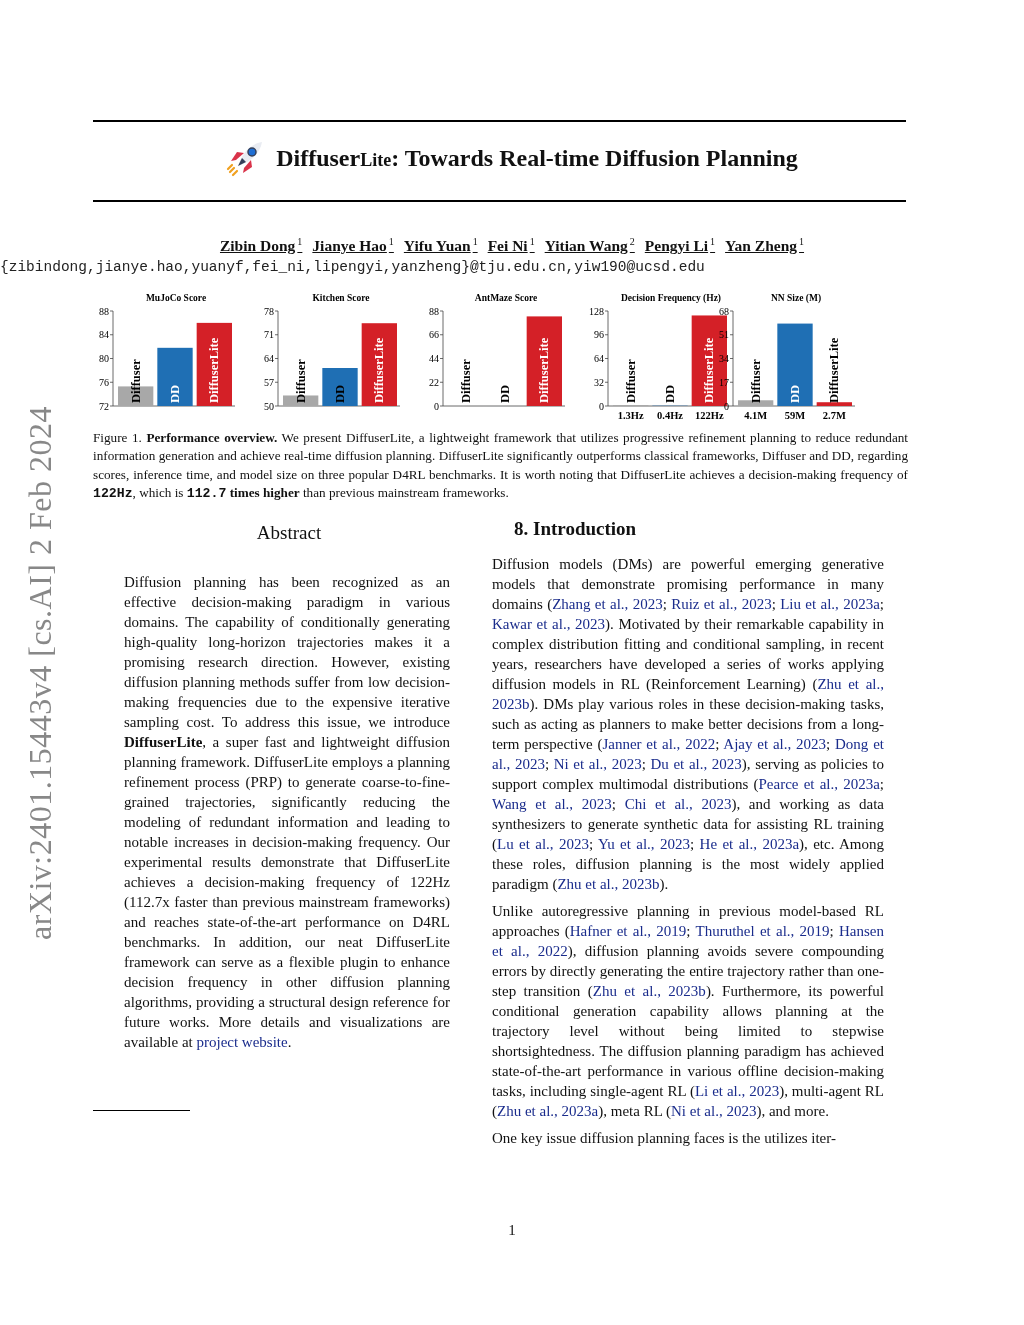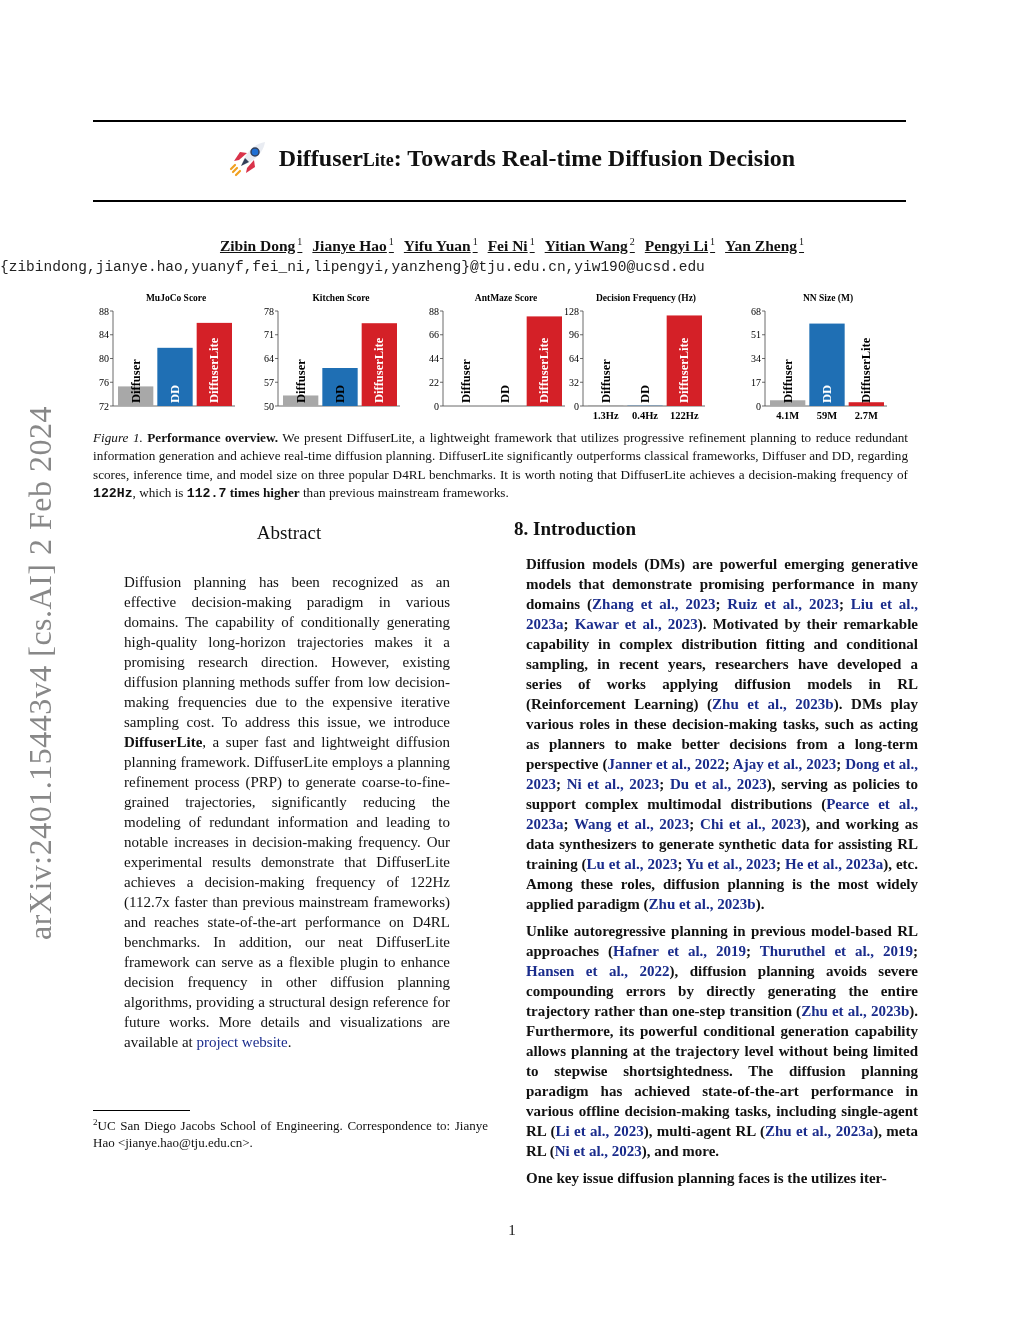--- a/index.html
+++ b/index.html
@@ -13,29 +13,29 @@
   #title .lite{font-size:18px;}
   #authors{position:absolute;top:236px;left:0;width:1024px;text-align:center;font-weight:bold;font-size:15.5px;text-decoration:underline;}
   #authors .au{margin:0 5px;}
   #authors sup{font-weight:normal;font-size:10px;margin-left:2px;}
   #emails{position:absolute;top:259px;left:0;width:1024px;text-align:left;font-family:"Liberation Mono",monospace;font-size:14.5px;color:#222;}
   #arxiv{position:absolute;left:22px;top:940px;transform-origin:0 0;transform:rotate(-90deg);font-size:32px;color:#888;white-space:nowrap;letter-spacing:0.5px;}
   #charts{position:absolute;top:288px;left:85px;width:830px;height:135px;}
   .chart{position:absolute;top:0;height:135px;}
   .chart svg{overflow:visible;}
   #caption{position:absolute;top:429px;left:93px;width:815px;font-size:13.2px;line-height:18.3px;text-align:justify;}
-  #caption .fig{font-style:italic;}
+  #caption .fig{}
   .mono{font-family:"Liberation Mono",monospace;font-weight:bold;}
   #abstract-heading{position:absolute;top:522px;left:93px;width:392px;text-align:center;font-weight:normal;font-size:19px;}
   #abstract{position:absolute;top:572px;left:124px;width:326px;font-size:15px;line-height:20px;text-align:justify;}
   #footnote-rule{position:absolute;top:1110px;left:93px;width:97px;height:1px;background:#000;}
   #footnotes{position:absolute;top:1114px;left:93px;width:395px;font-size:13px;line-height:17px;text-align:justify;}
   #footnotes sup{font-size:9px;}
   #intro-heading{position:absolute;top:518px;left:514px;font-weight:bold;font-size:19px;}
-  #intro{position:absolute;top:554px;left:526px;width:392px;font-size:15px;line-height:20px;text-align:justify;font-weight:bold;}
+  #intro{position:absolute;top:554px;left:492px;width:392px;font-size:15px;line-height:20px;text-align:justify;}
   #intro p{margin:0 0 7px 0;}
   a,.cite{color:#1a2c8c;text-decoration:none;}
   #page-num{position:absolute;top:1222px;left:0;width:1024px;text-align:center;font-size:15px;}
 </style>
 </head>
 <body>
 
 <div id="arxiv">arXiv:2401.15443v4  [cs.AI]  2 Feb 2024</div>
 
 <div class="rule" id="rule-top"></div>
@@ -43,21 +43,21 @@
   <span class="rocket">
     <svg viewBox="0 0 40 40" width="40" height="40">
       <path d="M8 30 l-4 4 M11 33 l-4 4 M6 27 l-4 4" stroke="#f0a020" stroke-width="2.2" stroke-linecap="round"></path>
       <path d="M10 22 l-5 1 l6 -9 l7 1 z" fill="#d9334a"></path>
       <path d="M18 30 l-1 5 l9 -6 l-1 -7 z" fill="#d9334a"></path>
       <path d="M12 28 C 16 16, 24 6, 36 4 C 34 16, 24 24, 12 28 z" fill="#e9ecf2"></path>
       <path d="M12 28 l4 -8 l4 4 z" fill="#34405a"></path>
       <circle cx="26" cy="14" r="4" fill="#1f6fd4" stroke="#34405a" stroke-width="1.5"></circle>
     </svg>
   </span>
-  <span id="title"><span>Diffuser</span><span class="lite">Lite</span><span>: Towards Real-time Diffusion Decision</span></span>
+  <span id="title"><span>Diffuser</span><span class="lite">Lite</span><span>: Towards Real-time Diffusion Planning</span></span>
 </div>
 <div class="rule" id="rule-bot"></div>
 
 <div id="authors"><span class="au">Zibin Dong<sup>1</sup></span><span class="au">Jianye Hao<sup>1</sup></span><span class="au">Yifu Yuan<sup>1</sup></span><span class="au">Fei Ni<sup>1</sup></span><span class="au">Yitian Wang<sup>2</sup></span><span class="au">Pengyi Li<sup>1</sup></span><span class="au">Yan Zheng<sup>1</sup></span></div>
 <div id="emails">{zibindong,jianye.hao,yuanyf,fei_ni,lipengyi,yanzheng}@tju.edu.cn,yiw190@ucsd.edu</div>
 
 <div id="charts">
     <div class="chart" style="left: 0px;"><svg width="160" height="135">
         <text x="91" y="13" text-anchor="middle" font-size="9.5" font-weight="bold" font-family="Liberation Serif, serif">MuJoCo Score</text>
         <line x1="28" y1="23" x2="28" y2="118" stroke="#444" stroke-width="0.8"></line>
@@ -114,21 +114,21 @@
         <text x="24" y="50.25" text-anchor="end" font-size="10" font-family="Liberation Serif, serif">66</text>
         <line x1="25" y1="23" x2="28" y2="23" stroke="#444" stroke-width="0.8"></line>
         <text x="24" y="26.5" text-anchor="end" font-size="10" font-family="Liberation Serif, serif">88</text>
         <rect x="33" y="118" width="35.333333333333336" height="0.01" fill="#a8a8a8"></rect>
         <text x="54.66666666666667" y="115" transform="rotate(-90 54.66666666666667 115)" font-size="12.5" font-weight="bold" fill="#000" font-family="Liberation Serif, serif">Diffuser</text>
         <rect x="72.33333333333334" y="118" width="35.333333333333336" height="0.01" fill="#1f6fb4"></rect>
         <text x="94.00000000000001" y="115" transform="rotate(-90 94.00000000000001 115)" font-size="12.5" font-weight="bold" fill="#000" font-family="Liberation Serif, serif">DD</text>
         <rect x="111.66666666666667" y="28.397727272727266" width="35.333333333333336" height="89.60227272727273" fill="#d42027"></rect>
         <text x="133.33333333333334" y="115" transform="rotate(-90 133.33333333333334 115)" font-size="12.5" font-weight="bold" fill="#fff" font-family="Liberation Serif, serif">DiffuserLite</text>
       </svg></div>
-    <div class="chart" style="left: 470px;"><svg width="160" height="135">
+    <div class="chart" style="left: 495px;"><svg width="160" height="135">
         <text x="91" y="13" text-anchor="middle" font-size="9.5" font-weight="bold" font-family="Liberation Serif, serif">Decision Frequency (Hz)</text>
         <line x1="28" y1="23" x2="28" y2="118" stroke="#444" stroke-width="0.8"></line>
         <line x1="28" y1="118" x2="150" y2="118" stroke="#444" stroke-width="0.8"></line>
         <line x1="25" y1="118" x2="28" y2="118" stroke="#444" stroke-width="0.8"></line>
         <text x="24" y="121.5" text-anchor="end" font-size="10" font-family="Liberation Serif, serif">0</text>
         <line x1="25" y1="94.25" x2="28" y2="94.25" stroke="#444" stroke-width="0.8"></line>
         <text x="24" y="97.75" text-anchor="end" font-size="10" font-family="Liberation Serif, serif">32</text>
         <line x1="25" y1="70.5" x2="28" y2="70.5" stroke="#444" stroke-width="0.8"></line>
         <text x="24" y="74" text-anchor="end" font-size="10" font-family="Liberation Serif, serif">64</text>
         <line x1="25" y1="46.75" x2="28" y2="46.75" stroke="#444" stroke-width="0.8"></line>
@@ -138,21 +138,21 @@
         <rect x="33" y="117.03515625" width="35.333333333333336" height="0.96484375" fill="#a8a8a8"></rect>
         <text x="54.66666666666667" y="115" transform="rotate(-90 54.66666666666667 115)" font-size="12.5" font-weight="bold" fill="#000" font-family="Liberation Serif, serif">Diffuser</text>
         <text x="50.66666666666667" y="131" text-anchor="middle" font-size="10.5" font-weight="bold" font-family="Liberation Serif, serif">1.3Hz</text>
         <rect x="72.33333333333334" y="117.703125" width="35.333333333333336" height="0.296875" fill="#1f6fb4"></rect>
         <text x="94.00000000000001" y="115" transform="rotate(-90 94.00000000000001 115)" font-size="12.5" font-weight="bold" fill="#000" font-family="Liberation Serif, serif">DD</text>
         <text x="90.00000000000001" y="131" text-anchor="middle" font-size="10.5" font-weight="bold" font-family="Liberation Serif, serif">0.4Hz</text>
         <rect x="111.66666666666667" y="27.453125" width="35.333333333333336" height="90.546875" fill="#d42027"></rect>
         <text x="133.33333333333334" y="115" transform="rotate(-90 133.33333333333334 115)" font-size="12.5" font-weight="bold" fill="#fff" font-family="Liberation Serif, serif">DiffuserLite</text>
         <text x="129.33333333333334" y="131" text-anchor="middle" font-size="10.5" font-weight="bold" font-family="Liberation Serif, serif">122Hz</text>
       </svg></div>
-    <div class="chart" style="left: 652px; text-decoration: underline;"><svg width="160" height="135">
+    <div class="chart" style="left: 620px; text-decoration: underline;"><svg width="160" height="135">
         <text x="91" y="13" text-anchor="middle" font-size="9.5" font-weight="bold" font-family="Liberation Serif, serif">NN Size (M)</text>
         <line x1="28" y1="23" x2="28" y2="118" stroke="#444" stroke-width="0.8"></line>
         <line x1="28" y1="118" x2="150" y2="118" stroke="#444" stroke-width="0.8"></line>
         <line x1="25" y1="118" x2="28" y2="118" stroke="#444" stroke-width="0.8"></line>
         <text x="24" y="121.5" text-anchor="end" font-size="10" font-family="Liberation Serif, serif">0</text>
         <line x1="25" y1="94.25" x2="28" y2="94.25" stroke="#444" stroke-width="0.8"></line>
         <text x="24" y="97.75" text-anchor="end" font-size="10" font-family="Liberation Serif, serif">17</text>
         <line x1="25" y1="70.5" x2="28" y2="70.5" stroke="#444" stroke-width="0.8"></line>
         <text x="24" y="74" text-anchor="end" font-size="10" font-family="Liberation Serif, serif">34</text>
         <line x1="25" y1="46.75" x2="28" y2="46.75" stroke="#444" stroke-width="0.8"></line>
@@ -175,21 +175,20 @@
   <span class="fig">Figure 1.</span> <b>Performance overview.</b><span> We present DiffuserLite, a lightweight framework that utilizes progressive refinement planning to reduce redundant information generation and achieve real-time diffusion planning.  DiffuserLite significantly outperforms classical frameworks, Diffuser and DD, regarding scores, inference time, and model size on three popular D4RL benchmarks. It is worth noting that DiffuserLite achieves a decision-making frequency of </span><b class="mono">122Hz</b><span>, which is </span><b class="mono">112.7</b><b> times higher</b><span> than previous mainstream frameworks.</span>
 </div>
 
 <div id="abstract-heading">Abstract</div>
 <div id="abstract">
   <span>Diffusion planning has been recognized as an effective decision-making paradigm in various domains. The capability of conditionally generating high-quality long-horizon trajectories makes it a promising research direction. However, existing diffusion planning methods suffer from low decision-making frequencies due to the expensive iterative sampling cost. To address this issue, we introduce </span><b>DiffuserLite</b><span>, a super fast and lightweight diffusion planning framework. DiffuserLite employs a planning refinement process (PRP) to generate coarse-to-fine-grained trajectories, significantly reducing the modeling of redundant information and leading to notable increases in decision-making frequency. Our experimental results demonstrate that DiffuserLite achieves a decision-making frequency of 122Hz (112.7x faster than previous mainstream frameworks) and reaches state-of-the-art performance on D4RL benchmarks. In addition, our neat DiffuserLite framework can serve as a flexible plugin to enhance decision frequency in other diffusion planning algorithms, providing a structural design reference for future works. More details and visualizations are available at </span><a href="#">project website</a><span>.</span>
 </div>
 
 <div id="footnote-rule"></div>
 <div id="footnotes">
-  <div><sup>2</sup><span>UC San Diego Jacobs School of Engineering. Correspondence to: Jianye Hao &lt;jianye.hao@tju.edu.cn&gt;.</span></div>
 </div>
 
 <div id="intro-heading">8. Introduction</div>
 <div id="intro">
   <p id="intro-p1">Diffusion models (DMs) are powerful emerging generative models that demonstrate promising performance in many domains (<a href="#" class="cite">Zhang et al., 2023</a>; <a href="#" class="cite">Ruiz et al., 2023</a>; <a href="#" class="cite">Liu et al., 2023a</a>; <a href="#" class="cite">Kawar et al., 2023</a>). Motivated by their remarkable capability in complex distribution fitting and conditional sampling, in recent years, researchers have developed a series of works applying diffusion models in RL (Reinforcement Learning) (<a href="#" class="cite">Zhu et al., 2023b</a>). DMs play various roles in these decision-making tasks, such as acting as planners to make better decisions from a long-term perspective (<a href="#" class="cite">Janner et al., 2022</a>; <a href="#" class="cite">Ajay et al., 2023</a>; <a href="#" class="cite">Dong et al., 2023</a>; <a href="#" class="cite">Ni et al., 2023</a>; <a href="#" class="cite">Du et al., 2023</a>), serving as policies to support complex multimodal distributions (<a href="#" class="cite">Pearce et al., 2023a</a>; <a href="#" class="cite">Wang et al., 2023</a>; <a href="#" class="cite">Chi et al., 2023</a>), and working as data synthesizers to generate synthetic data for assisting RL training (<a href="#" class="cite">Lu et al., 2023</a>; <a href="#" class="cite">Yu et al., 2023</a>; <a href="#" class="cite">He et al., 2023a</a>), etc. Among these roles, diffusion planning is the most widely applied paradigm (<a href="#" class="cite">Zhu et al., 2023b</a>).</p>
   <p id="intro-p2">Unlike autoregressive planning in previous model-based RL approaches (<a href="#" class="cite">Hafner et al., 2019</a>; <a href="#" class="cite">Thuruthel et al., 2019</a>; <a href="#" class="cite">Hansen et al., 2022</a>), diffusion planning avoids severe compounding errors by directly generating the entire trajectory rather than one-step transition (<a href="#" class="cite">Zhu et al., 2023b</a>). Furthermore, its powerful conditional generation capability allows planning at the trajectory level without being limited to stepwise shortsightedness.  The diffusion planning paradigm has achieved state-of-the-art performance in various offline decision-making tasks, including single-agent RL (<a href="#" class="cite">Li et al., 2023</a>), multi-agent RL (<a href="#" class="cite">Zhu et al., 2023a</a>), meta RL (<a href="#" class="cite">Ni et al., 2023</a>), and more.</p>
   <p>One key issue diffusion planning faces is the utilizes iter-</p>
 </div>
 
 <div id="page-num">1</div>

